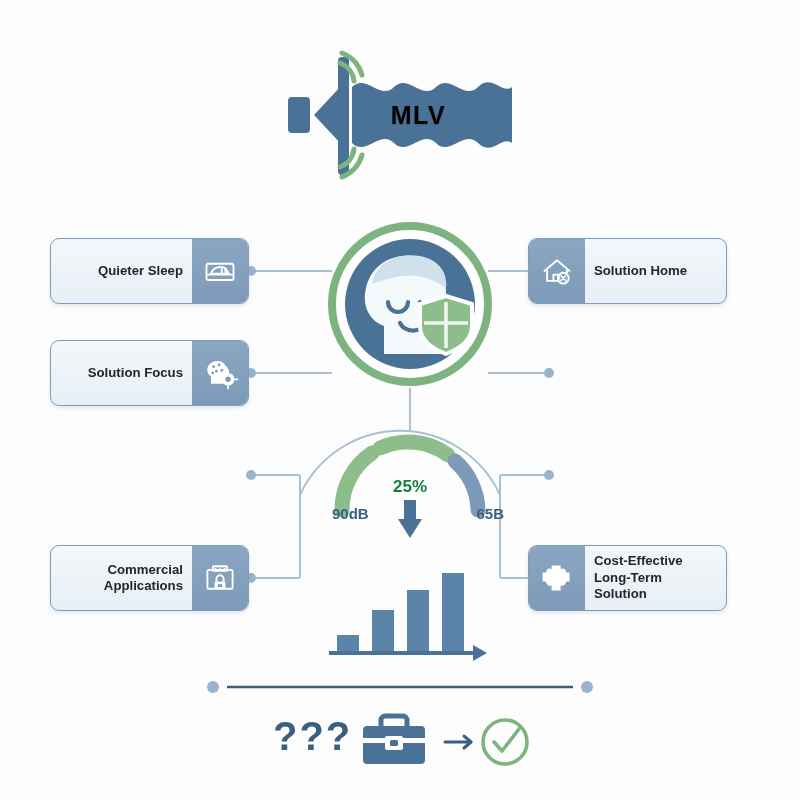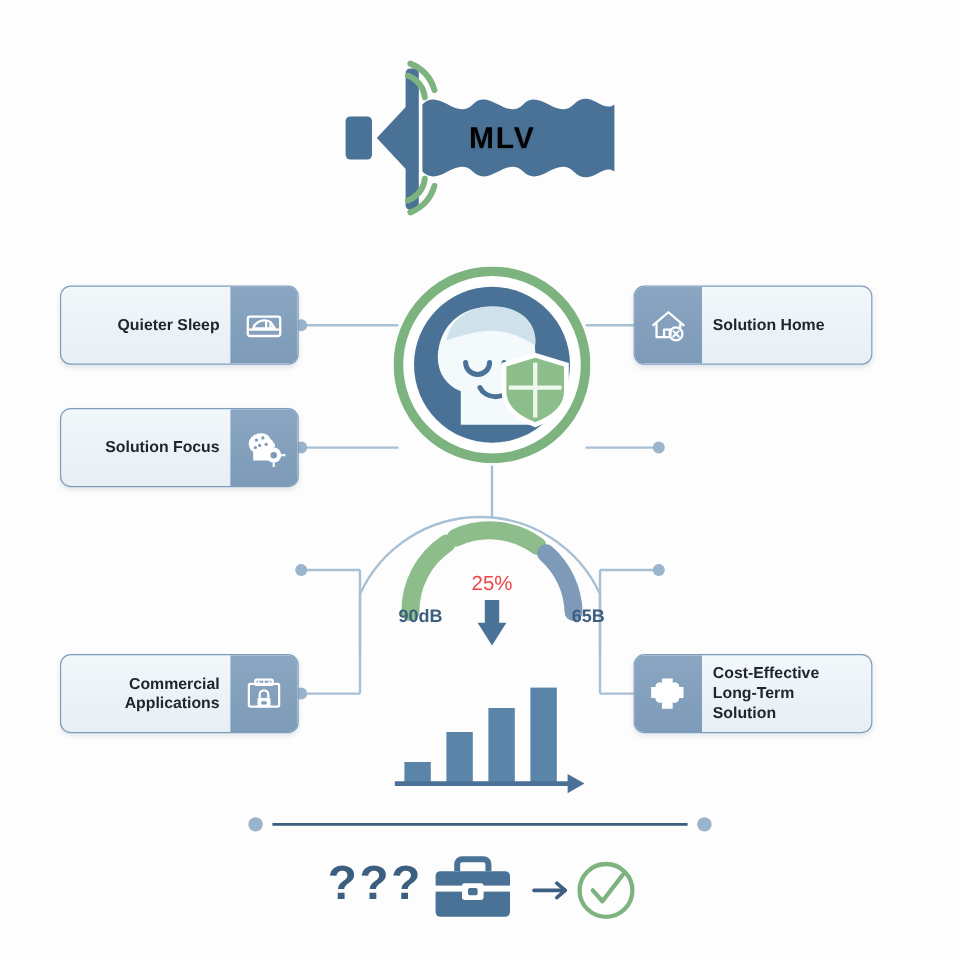--- a/index.html
+++ b/index.html
@@ -87,22 +87,22 @@
     left: 328px; top: 222px;
     width: 164px; height: 164px;
   }
 
   
   #gauge { position: absolute; left: 300px; top: 405px; width: 220px; height: 150px; }
   .gauge-val {
     position: absolute;
     left: 0; top: 72px; width: 220px;
     text-align: center;
-    font-size: 17px; font-weight: normal;
-    color: #ef4444;
+    font-size: 17px; font-weight: bold;
+    color: #15803d;
   }
   .gauge-left, .gauge-right {
     position: absolute; top: 100px;
     font-size: 15px; font-weight: bold; color: #3c5f80;
   }
   .gauge-left  { left: 32px; }
   .gauge-right { right: 16px; }
 
   
   #chart { position: absolute; left: 325px; top: 545px; width: 165px; height: 120px; }

